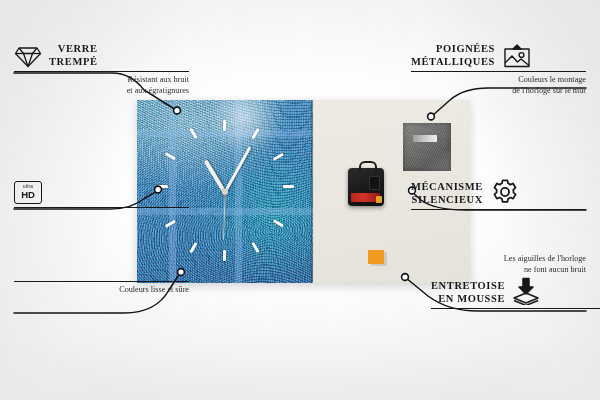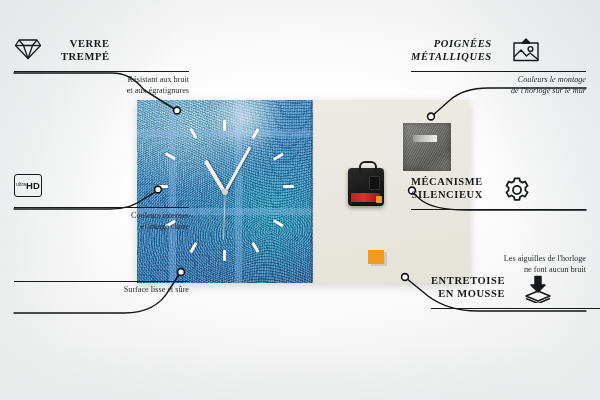--- a/index.html
+++ b/index.html
@@ -198,22 +198,22 @@
   .callout {
     position: absolute;
     z-index: 5;
     width: 175px;
   }
   .callout.left  { text-align: right; }
   .callout.right { text-align: left; }
 
   .head {
     display: flex;
-    align-items: flex-start;
-    gap: 19px;
+    align-items: flex-end;
+    gap: 7px;
     min-height: 30px;
   }
   .callout.left  .head { justify-content: flex-end; flex-direction: row-reverse; }
   .callout.right .head { justify-content: flex-start; flex-direction: row-reverse; }
 
   .title {
     font-family: "Liberation Serif", serif;
     font-weight: bold;
     font-size: 10.5px;
     letter-spacing: .6px;
@@ -235,21 +235,21 @@
     white-space: pre-line;
   }
   .icon { flex: 0 0 auto; display: block; }
 
   
   .hd-badge {
     width: 26px; height: 21px;
     border: 1.4px solid #16181a;
     border-radius: 3px;
     display: flex;
-    flex-direction: row;
+    flex-direction: column;
     align-items: center;
     justify-content: center;
     line-height: 1;
   }
   .hd-badge .u {
     font-size: 4.6px;
     letter-spacing: .2px;
     font-family: "Liberation Sans", sans-serif;
     color: #16181a;
     margin-bottom: .5px;
@@ -356,30 +356,28 @@
   </div>
 
   <div class="callout left" style="left:14px; top:174px;">
     <div class="head">
       <div class="hd-badge icon">
         <span class="u">ultra</span>
         <span class="hd">HD</span>
       </div>
     </div>
     <div class="rule"></div>
-    <div class="desc">Couleurs intenses
-et image claire</div>
   </div>
 
   <div class="callout left" style="left:14px; top:278px;">
     <div class="rule"></div>
-    <div class="desc">Surface lisse et sûre</div>
-  </div>
-
-  <div class="callout right" style="left:411px; top:38px;font-style:italic;">
+    <div class="desc">Couleurs lisse et sûre</div>
+  </div>
+
+  <div class="callout right" style="left:411px; top:38px;">
     <div class="head" style="justify-content:flex-end;">
       <svg class="icon" width="30" height="24" viewBox="0 0 30 24">
         <g fill="none" stroke="#16181a" stroke-width="1.4" stroke-linejoin="round">
           <path d="M15,1 L11,5 H19 Z" fill="#16181a"></path>
           <rect x="3" y="5" width="24" height="17.5"></rect>
           <circle cx="19.5" cy="11" r="2.4"></circle>
           <path d="M3,19 L10,12 L15.5,18 L19,15 L27,21.5"></path>
         </g>
       </svg>
       <div class="title" style="text-align:right;">POIGNÉES

